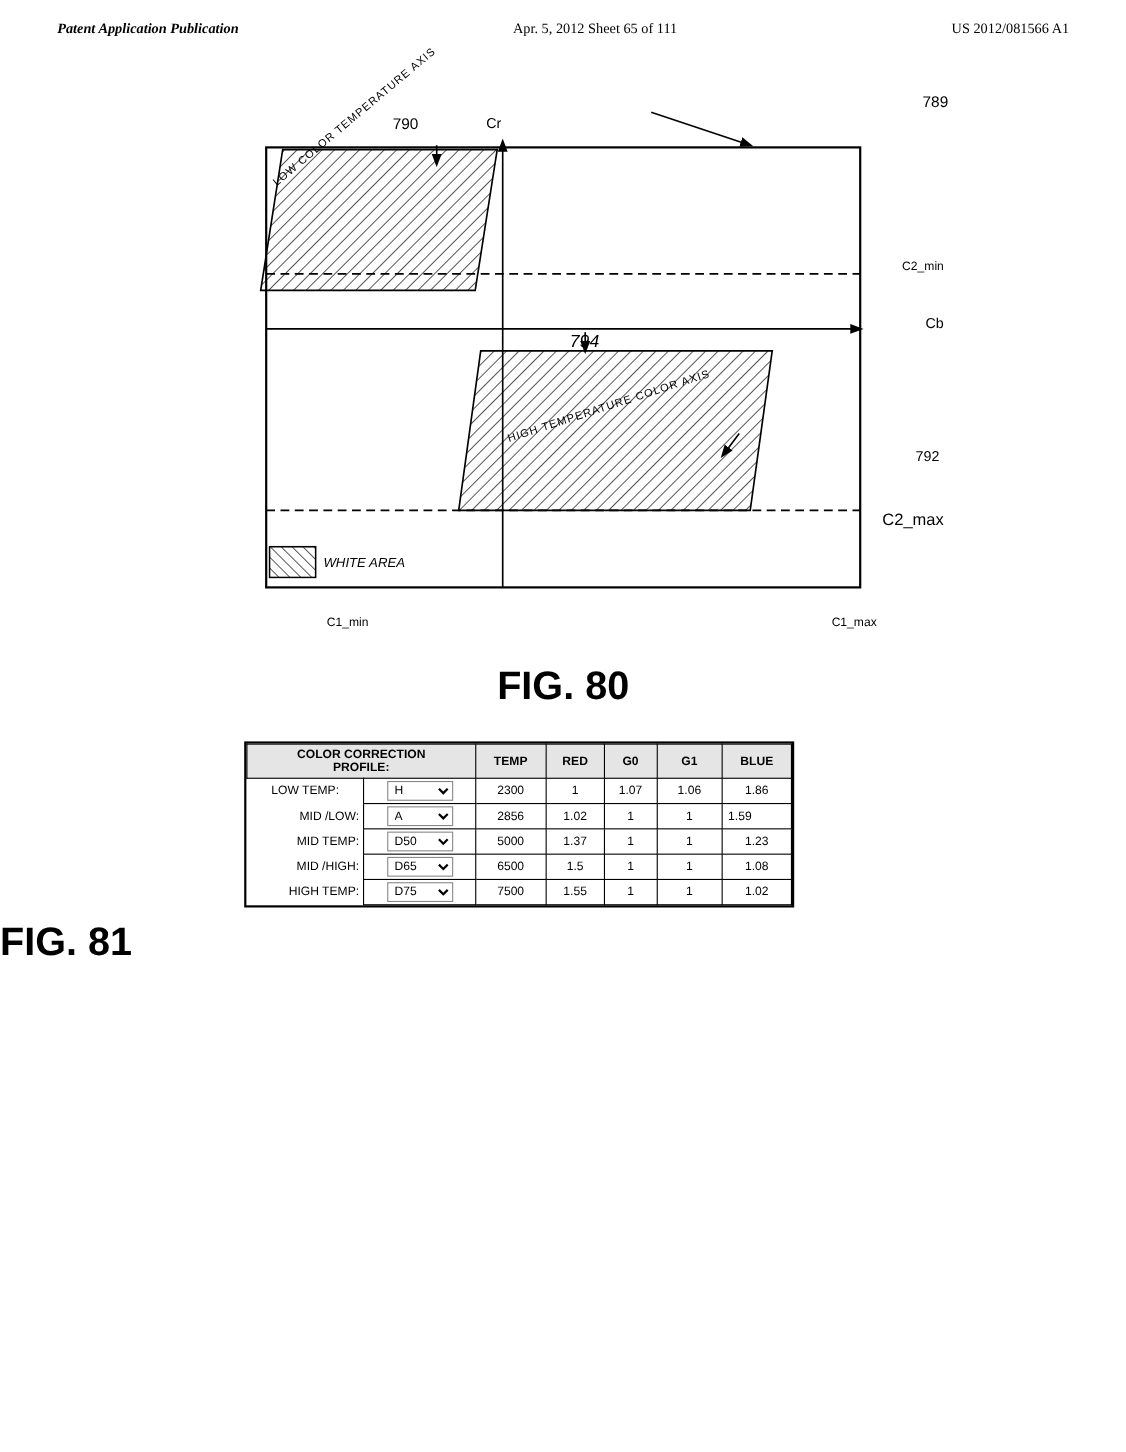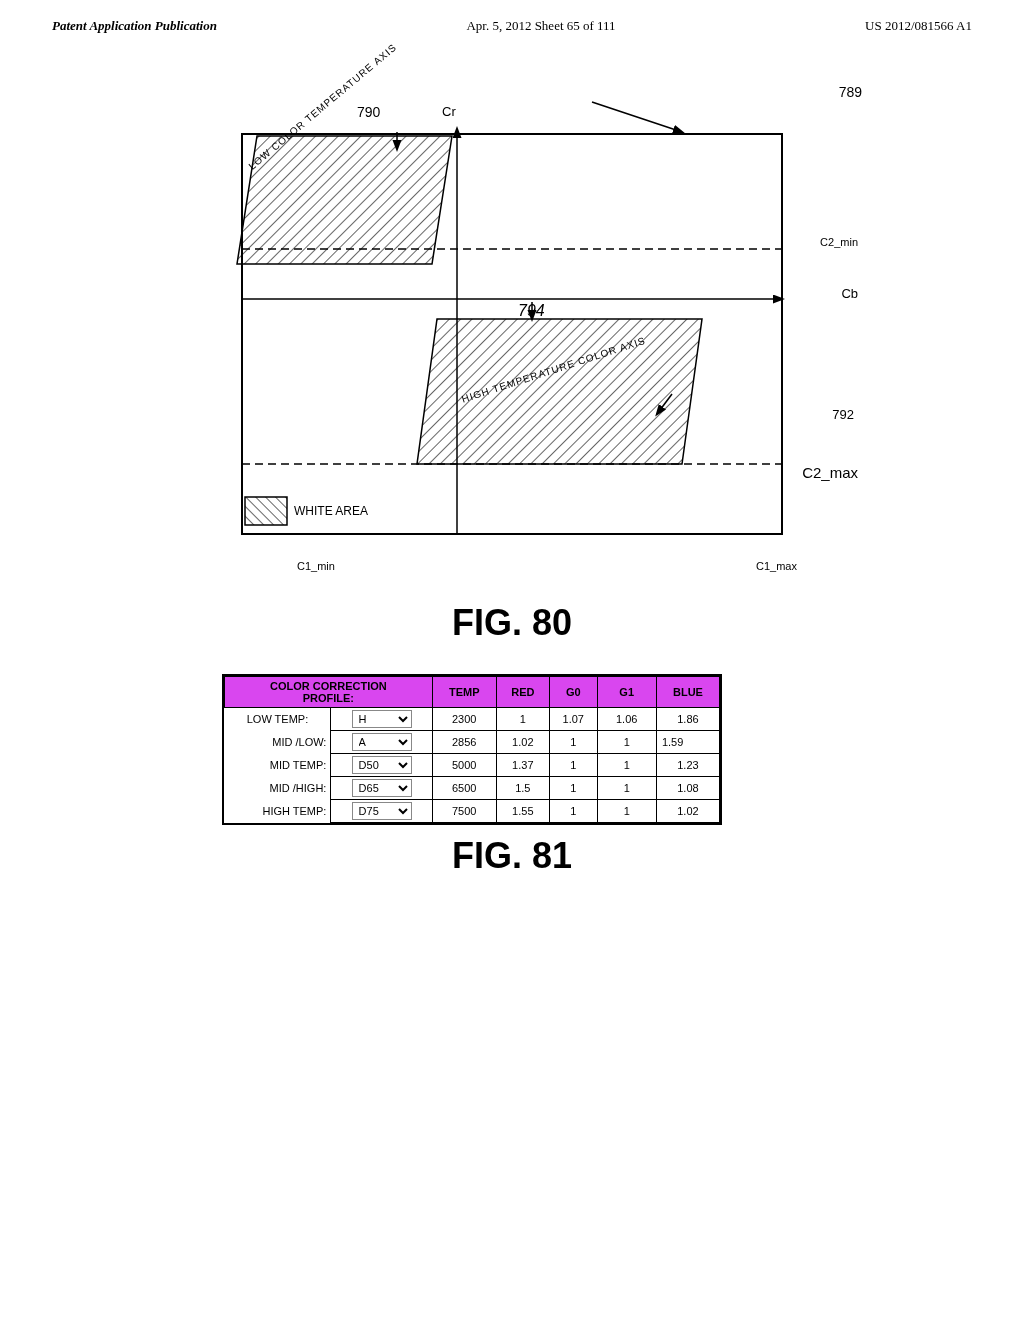--- a/index.html
+++ b/index.html
@@ -80,28 +80,27 @@
 
     .input-select {
       border: 1px solid #888;
       padding: 1px 2px;
       font-size: 11px;
       width: 60px;
       background: #fff;
     }
 
     .top-header {
-      background: #d946ef;
+      background: #e5e5e5;
     }
 
     .fig81-label {
       font-size: 36px;
       font-weight: bold;
       font-family: Arial, sans-serif;
-      text-align: center;
       margin-top: 10px;
     }
 
     .rotate-text {
       font-size: 11px;
       font-family: Arial, sans-serif;
       letter-spacing: 0.5px;
     }
   </style>
 </head>
@@ -174,21 +173,21 @@
   <div class="chart-label" style="bottom:22px; right:65px; font-size:11px;">C1_max</div>
 
   <div class="chart-label" style="top:228px; left:356px; font-size:16px;font-style:italic;">794</div>
 
   <div class="chart-label" style="top:297px; right:8px; font-size:13px;margin-top:36px;">792</div>
 
   <div class="chart-label rotate-text" style="top:88px; left:88px; transform: rotate(-40deg); transform-origin: left center; font-size:10px; letter-spacing:1px;">LOW  COLOR  TEMPERATURE  AXIS</div>
 
   <div class="chart-label rotate-text" style="top:320px; left:300px; transform: rotate(-18deg); transform-origin: left center; font-size:10px; letter-spacing:1px;">HIGH  TEMPERATURE  COLOR  AXIS</div>
 
-  <div style="position:absolute; bottom:68px; left:82px; display:flex; align-items:center;">
+  <div style="position:absolute; bottom:68px; left:82px; display:flex; align-items:center;font-style:italic;">
     <svg width="44" height="30">
       <rect x="1" y="1" width="42" height="28" fill="none" stroke="#000" stroke-width="1.5"></rect>
       <defs>
         <pattern id="legendHatch" patternUnits="userSpaceOnUse" width="7" height="7" patternTransform="rotate(-45)">
           <line x1="0" y1="0" x2="0" y2="7" stroke="#000" stroke-width="1.2"></line>
         </pattern>
       </defs>
       <rect x="1" y="1" width="42" height="28" fill="url(#legendHatch)"></rect>
     </svg>
     <span style="font-size:12px; font-family:Arial,sans-serif; margin-left:6px;">WHITE  AREA</span>

